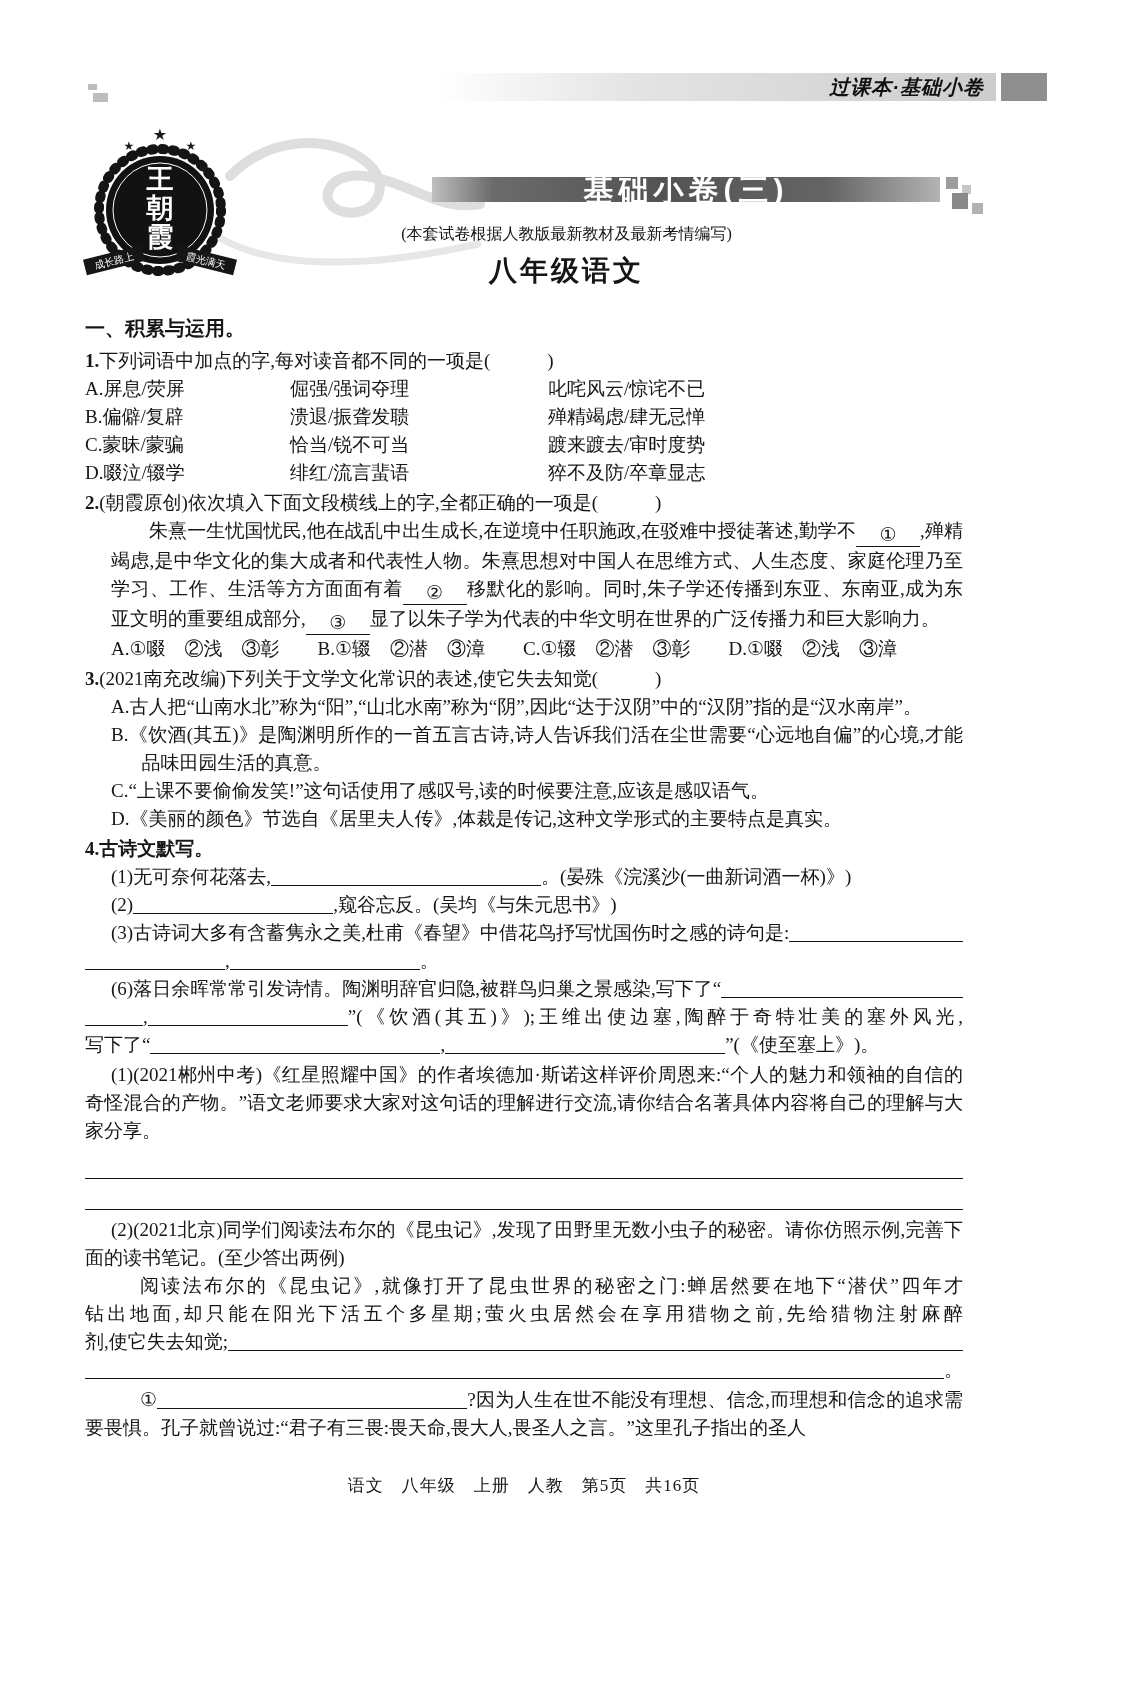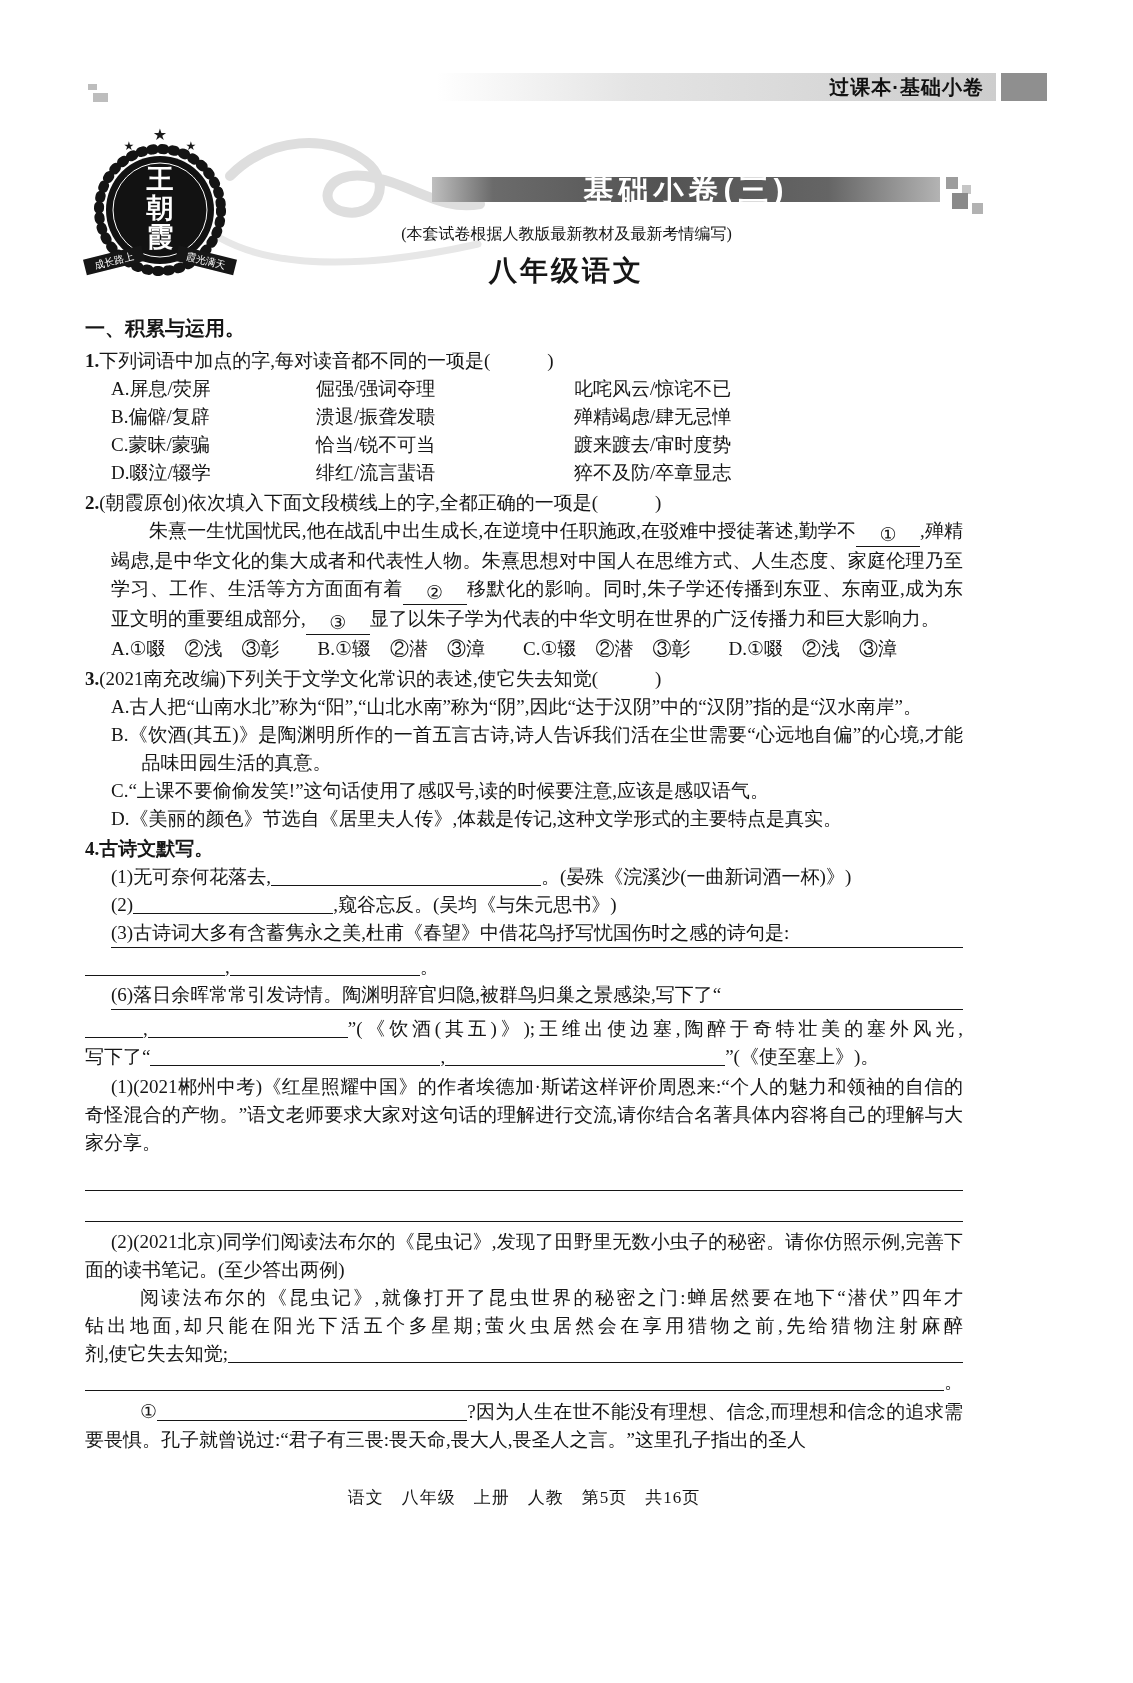--- a/index.html
+++ b/index.html
@@ -10,21 +10,21 @@
     font-family: "Liberation Serif", "DejaVu Serif", serif;
     font-size: 19px; line-height: 28px;
   }
   
   .regmarks { position: absolute; top: 84px; left: 88px; width: 26px; height: 20px; }
   .regmarks .m { position: absolute; background: #bdbdbd; }
   .regmarks .ma { left: 0; top: 0; width: 9px; height: 6px; }
   .regmarks .mb { left: 5px; top: 9px; width: 15px; height: 9px; }
   .top-band { position: absolute; top: 73px; left: 436px; right: 86px; height: 28px; display: flex; }
   .band-bar { flex: 1; background: linear-gradient(to right, #ffffff 0%, #e4e4e4 35%, #cdcdcd 100%);
-              display: flex; align-items: center; justify-content: flex-end; padding-right: 12px; }
+              display: flex; align-items: center; justify-content: flex-end; padding-right: 12px; font-style: italic; }
   .band-text { font-family: "Liberation Sans", "DejaVu Sans", sans-serif; font-weight: bold;
                font-size: 20px; color: #111; letter-spacing: 1px; }
   .band-square { width: 46px; height: 28px; background: #8f8f8f; margin-left: 5px; }
   
   .logo-wrap { position: absolute; top: 116px; left: 80px; width: 420px; height: 178px; }
   .banner { position: absolute; top: 177px; left: 432px; width: 508px; height: 25px;
             background: linear-gradient(to right, #bfbfbf 0%, #6b6b6b 12%, #535353 45%, #656565 78%, #b3b3b3 100%);
             display: flex; align-items: center; justify-content: center; }
   .banner span { color: #fff; font-size: 30px; font-weight: bold; letter-spacing: 5px;
                  font-family: "Liberation Sans", "DejaVu Sans", sans-serif; }
@@ -39,32 +39,32 @@
   .mast-subject { position: absolute; top: 250px; left: 0; width: 100%; text-align: center;
                   font-size: 28px; line-height: 42px; font-weight: bold; letter-spacing: 3px; }
   
   .bodycol { position: absolute; top: 314px; left: 85px; width: 878px; }
   .sec-heading { font-family: "Liberation Sans", "DejaVu Sans", sans-serif; font-weight: bold;
                  font-size: 20px; margin-bottom: 5px; }
   .q { margin-top: 2px; }
   .qno { font-weight: bold; }
   .hei { font-family: "Liberation Sans", "DejaVu Sans", sans-serif; font-weight: bold; }
   .qstem { text-align: justify; }
-  .opt-grid { margin-left: 26px; display: grid; grid-template-columns: 205px 258px 1fr; }
+  .opt-grid { display: grid; grid-template-columns: 205px 258px 1fr; }
   .opts { margin-left: 26px; }
   .opt3 { padding-left: 1.6em; text-indent: -1.6em; text-align: justify; }
   .passage { margin-left: 26px; text-indent: 2em; text-align: justify; }
   .choices { margin-left: 26px; }
   .subitem { text-indent: 26px; text-align: justify; }
   .ind55 { text-indent: 55px; }
   .q6para { text-indent: 55px; text-align: justify; }
   .jline { text-align: justify; text-align-last: justify; }
   .flexline { display: flex; }
   .flexline .nowrap { white-space: nowrap; }
-  .fl-ind { padding-left: 26px; flex-direction: column; }
+  .fl-ind { padding-left: 26px; }
   .blank { display: inline-block; border-bottom: 1px solid #161616; height: 20px; vertical-align: -3px; }
   .blank-num { display: inline-block; min-width: 64px; height: 24px; line-height: 24px;
                border-bottom: 1px solid #161616; vertical-align: -4px; text-align: center; text-indent: 0; }
   .fill { flex: 1 1 auto; border-bottom: 1px solid #161616; margin-bottom: 5px; }
   .anslines { margin: 3px 0 6px 0; }
   .ansline { height: 31px; border-bottom: 1px solid #161616; }
   .footer { margin-top: 30px; text-align: center; font-size: 17px; letter-spacing: 1px; }
 </style>
 </head>
 <body>

